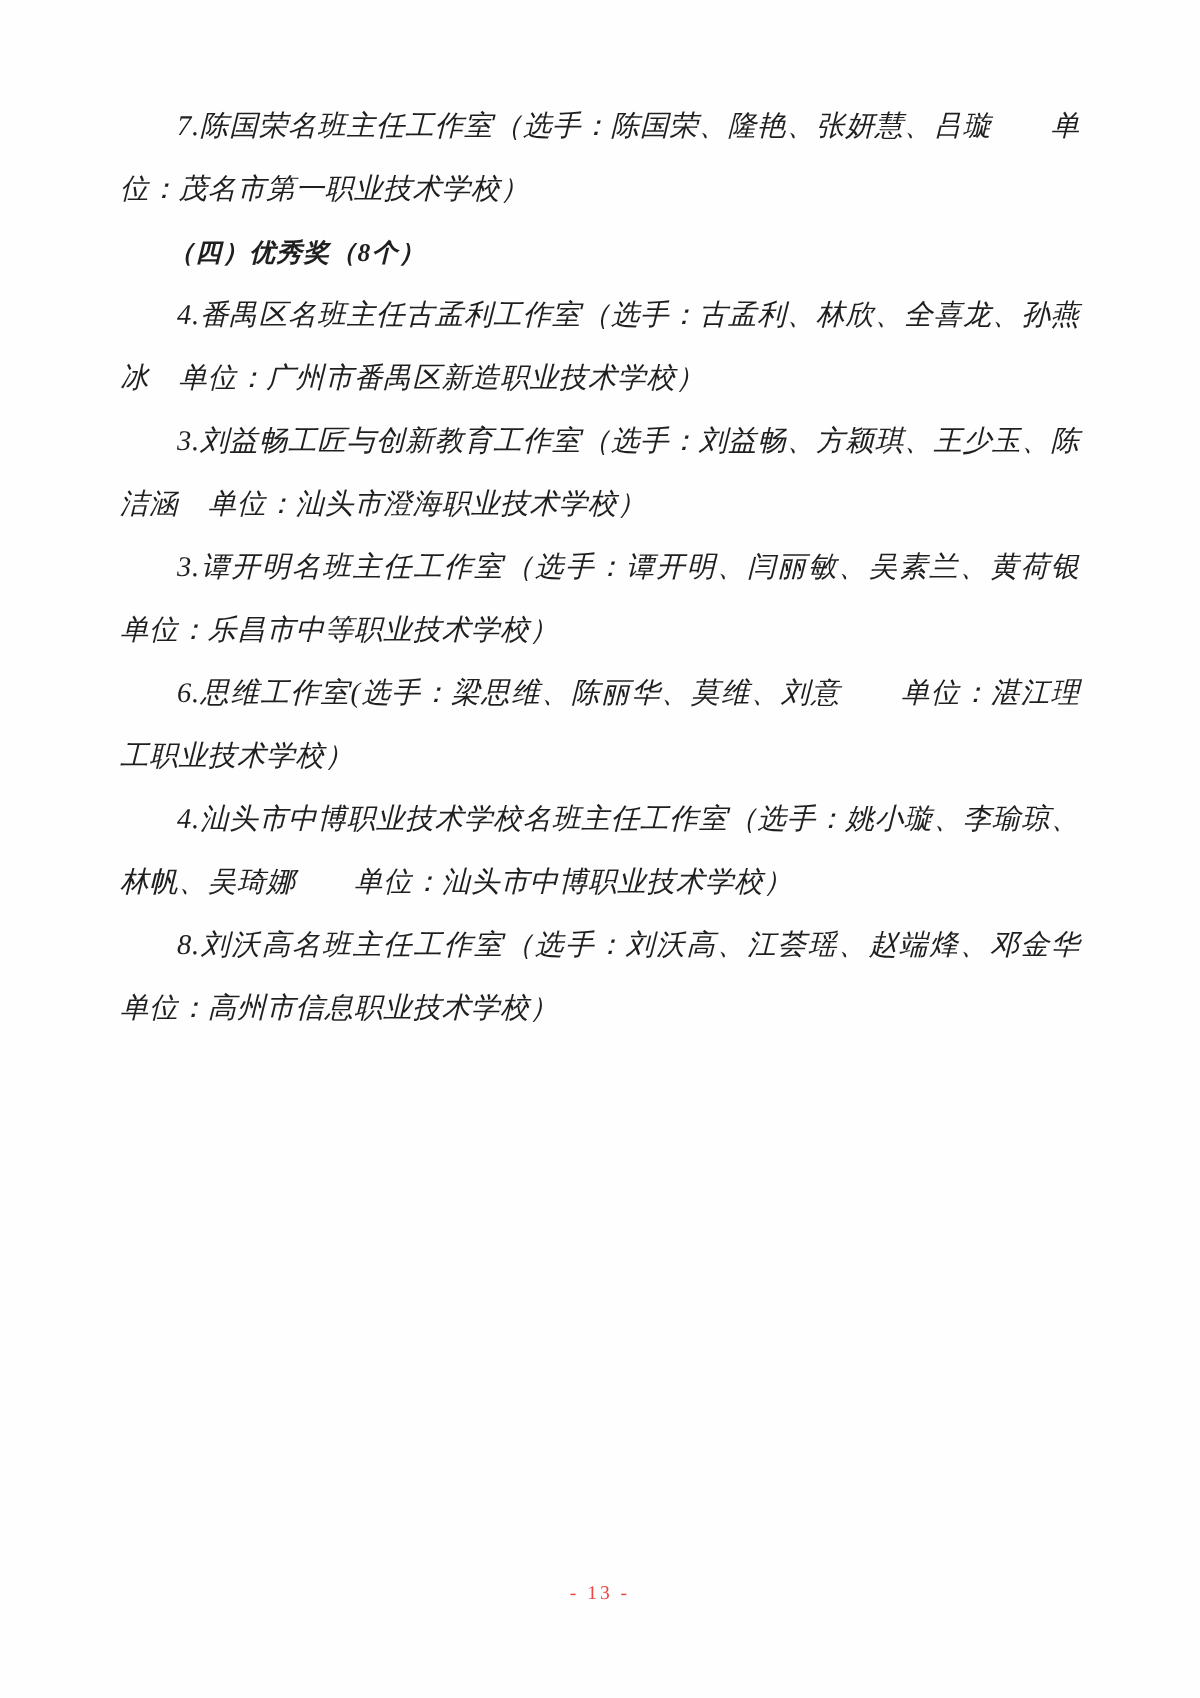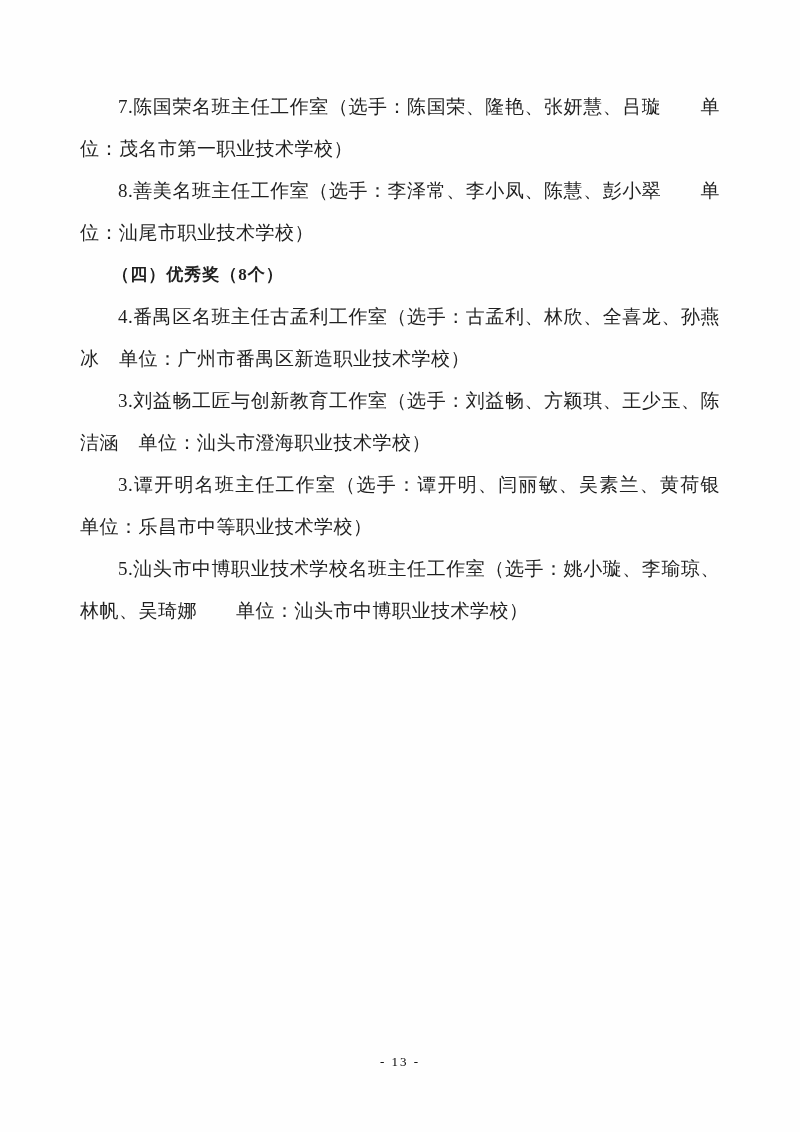--- a/index.html
+++ b/index.html
@@ -11,24 +11,25 @@
     position: relative;
     width: 800px;
     height: 1132px;
     background: #fefefe;
     overflow: hidden;
     font-family: "Liberation Serif", "DejaVu Serif", serif;
     color: #1f1f1f;
     box-sizing: border-box;
   }
   .body-text {
-    padding: 86px 80px 0 80px;
+    padding: 64px 80px 0 80px;
     font-size: 19px;
     line-height: 42px;
     text-align: justify;
+    font-style: italic;
   }
   .para {
     margin: 0;
     text-indent: 2em;
     letter-spacing: 0.5px;
   }
   .heading {
     margin: 0;
     text-indent: 1.9em;
     font-weight: bold;
@@ -36,31 +37,32 @@
     line-height: 42px;
     letter-spacing: 1px;
   }
   .page-number {
     position: absolute;
     left: 0;
     right: 0;
     bottom: 62px;
     text-align: center;
     font-size: 13px;
-    color: #000000;
+    color: #ef4444;
     letter-spacing: 2px;
   }
 </style>
 </head>
 <body>
 
 <div class="page">
   <div class="body-text">
     <p class="para">7.陈国荣名班主任工作室（选手：陈国荣、隆艳、张妍慧、吕璇　　单位：茂名市第一职业技术学校）</p>
-    <p class="para">8.善美名班主任工作室（选手：李泽常、李小凤、陈慧、彭小翠　　单位：汕尾市职业技术学校）</p>
     <h3 class="heading">（四）优秀奖（8个）</h3>
     <p class="para">4.番禺区名班主任古孟利工作室（选手：古孟利、林欣、全喜龙、孙燕冰　单位：广州市番禺区新造职业技术学校）</p>
     <p class="para">3.刘益畅工匠与创新教育工作室（选手：刘益畅、方颖琪、王少玉、陈洁涵　单位：汕头市澄海职业技术学校）</p>
     <p class="para">3.谭开明名班主任工作室（选手：谭开明、闫丽敏、吴素兰、黄荷银　单位：乐昌市中等职业技术学校）</p>
-    <p class="para">5.汕头市中博职业技术学校名班主任工作室（选手：姚小璇、李瑜琼、林帆、吴琦娜　　单位：汕头市中博职业技术学校）</p>
+    <p class="para">6.思维工作室(选手：梁思维、陈丽华、莫维、刘意　　单位：湛江理工职业技术学校）</p>
+    <p class="para">4.汕头市中博职业技术学校名班主任工作室（选手：姚小璇、李瑜琼、林帆、吴琦娜　　单位：汕头市中博职业技术学校）</p>
+    <p class="para">8.刘沃高名班主任工作室（选手：刘沃高、江荟瑶、赵端烽、邓金华　　单位：高州市信息职业技术学校）</p>
   </div>
   <div class="page-number">- 13 -</div>
 </div>
 
 </body></html>

